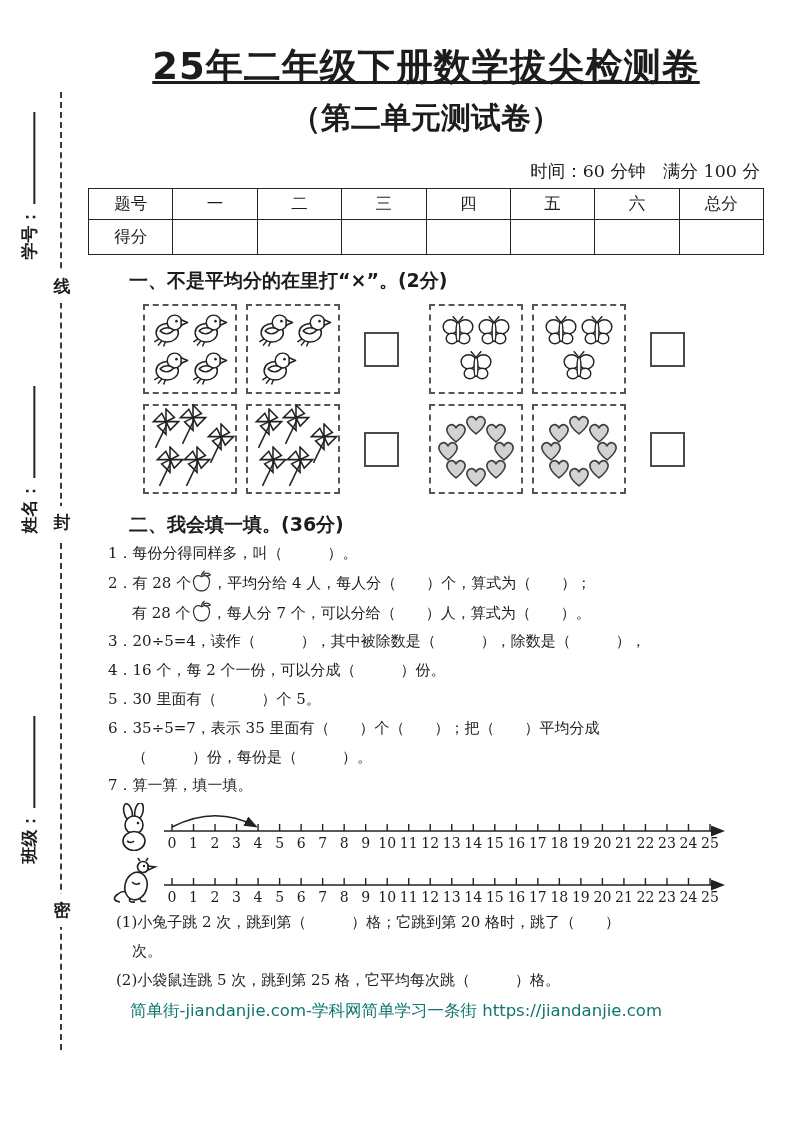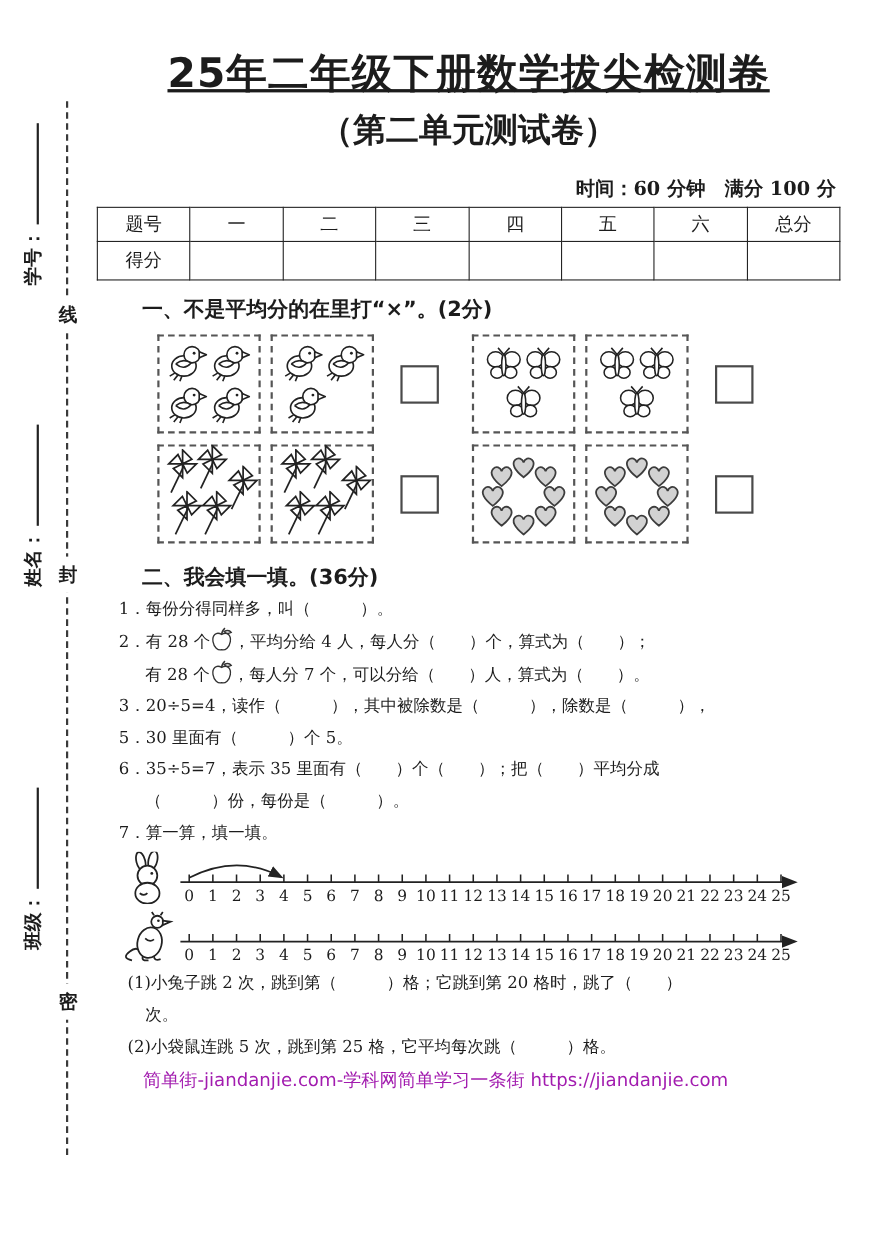--- a/index.html
+++ b/index.html
@@ -15,21 +15,21 @@
               display:flex;align-items:baseline;justify-content:center;gap:4px;
               font-size:17px;font-weight:bold;white-space:nowrap;}
   .side-blank{display:inline-block;width:92px;border-bottom:2px solid #222;height:0.9em;}
 
   
   .main{position:absolute;left:88px;top:0;width:676px;}
   .title{margin:42px 0 0 0;text-align:center;font-size:37px;font-weight:bold;
          font-family:"DejaVu Sans","Liberation Sans",sans-serif;letter-spacing:1px;text-decoration:underline;}
   .subtitle{margin:6px 0 0 0;text-align:center;font-size:30px;font-weight:bold;
             font-family:"DejaVu Sans","Liberation Sans",sans-serif;}
-  .meta{margin-top:20px;text-align:right;font-size:17.5px;font-weight:bold;padding-right:4px;}
+  .meta{margin-top:20px;text-align:right;font-size:17.5px;font-weight:normal;padding-right:4px;}
 
   table.score{border-collapse:collapse;width:100%;margin-top:5px;table-layout:fixed;padding-left:32px;}
   table.score td{border:1.6px solid #242424;text-align:center;font-size:16.5px;padding:0;}
   table.score tr.hrow td{height:30px;}
   table.score tr.srow td{height:34px;}
 
   .sec-title{margin-top:13px;font-size:19px;font-weight:bold;
              font-family:"DejaVu Sans","Liberation Sans",sans-serif;margin-left:41px;}
 
   .s1-row{display:flex;align-items:center;margin-left:55px;margin-top:10px;}
@@ -38,21 +38,21 @@
   .answer-square{width:31px;height:31px;border:2px solid #4a4a4a;margin-left:15px;margin-right:30px;}
 
   .q{font-size:15px;line-height:1.72;margin:3px 0 0 0;padding-left:20px;white-space:nowrap;}
   .q.cont{padding-left:44px;}
   .q .inline-apple{display:inline-block;vertical-align:-5px;}
 
   .nline-row{display:flex;align-items:flex-end;margin-left:24px;margin-top:2px;}
   .nline-animal{flex:0 0 auto;margin-right:4px;margin-bottom:2px;}
   .nline-svg{flex:0 0 auto;}
 
-  .footer{margin-top:6px;padding-left:42px;font-size:16.5px;color:#a21caf;
+  .footer{margin-top:6px;padding-left:42px;font-size:16.5px;color:#0f766e;
           font-family:"DejaVu Sans","Liberation Sans",sans-serif;}
 </style>
 </head>
 <body>
 
 <svg width="0" height="0" style="position:absolute" aria-hidden="true">
   <defs>
     <symbol id="sym-bird" viewBox="0 0 40 40">
       <g stroke="#222" stroke-width="1.6" fill="#fff">
         <ellipse cx="17" cy="24" rx="12" ry="10"></ellipse>
@@ -318,20 +318,21 @@
   <p class="q">1．每份分得同样多，叫（　　　）。</p>
 
   <p class="q"><span>2．有 28 个</span><svg class="inline-apple" width="21" height="23">
         <use href="#sym-apple"></use>
       </svg><span>，平均分给 4 人，每人分（　　）个，算式为（　　）；</span></p>
   <p class="q cont"><span>有 28 个</span><svg class="inline-apple" width="21" height="23">
         <use href="#sym-apple"></use>
       </svg><span>，每人分 7 个，可以分给（　　）人，算式为（　　）。</span></p>
 
   <p class="q">3．20÷5=4，读作（　　　），其中被除数是（　　　），除数是（　　　），</p>
+  <p class="q">4．16 个，每 2 个一份，可以分成（　　　）份。</p>
   <p class="q">5．30 里面有（　　　）个 5。</p>
   <p class="q">6．35÷5=7，表示 35 里面有（　　）个（　　）；把（　　）平均分成</p>
   <p class="q cont">（　　　）份，每份是（　　　）。</p>
   <p class="q">7．算一算，填一填。</p>
 
   <div id="nlines-container">
       <div class="nline-row">
         <svg width="46" height="48" class="nline-animal">
           <use href="#sym-rabbit"></use>
         </svg>

